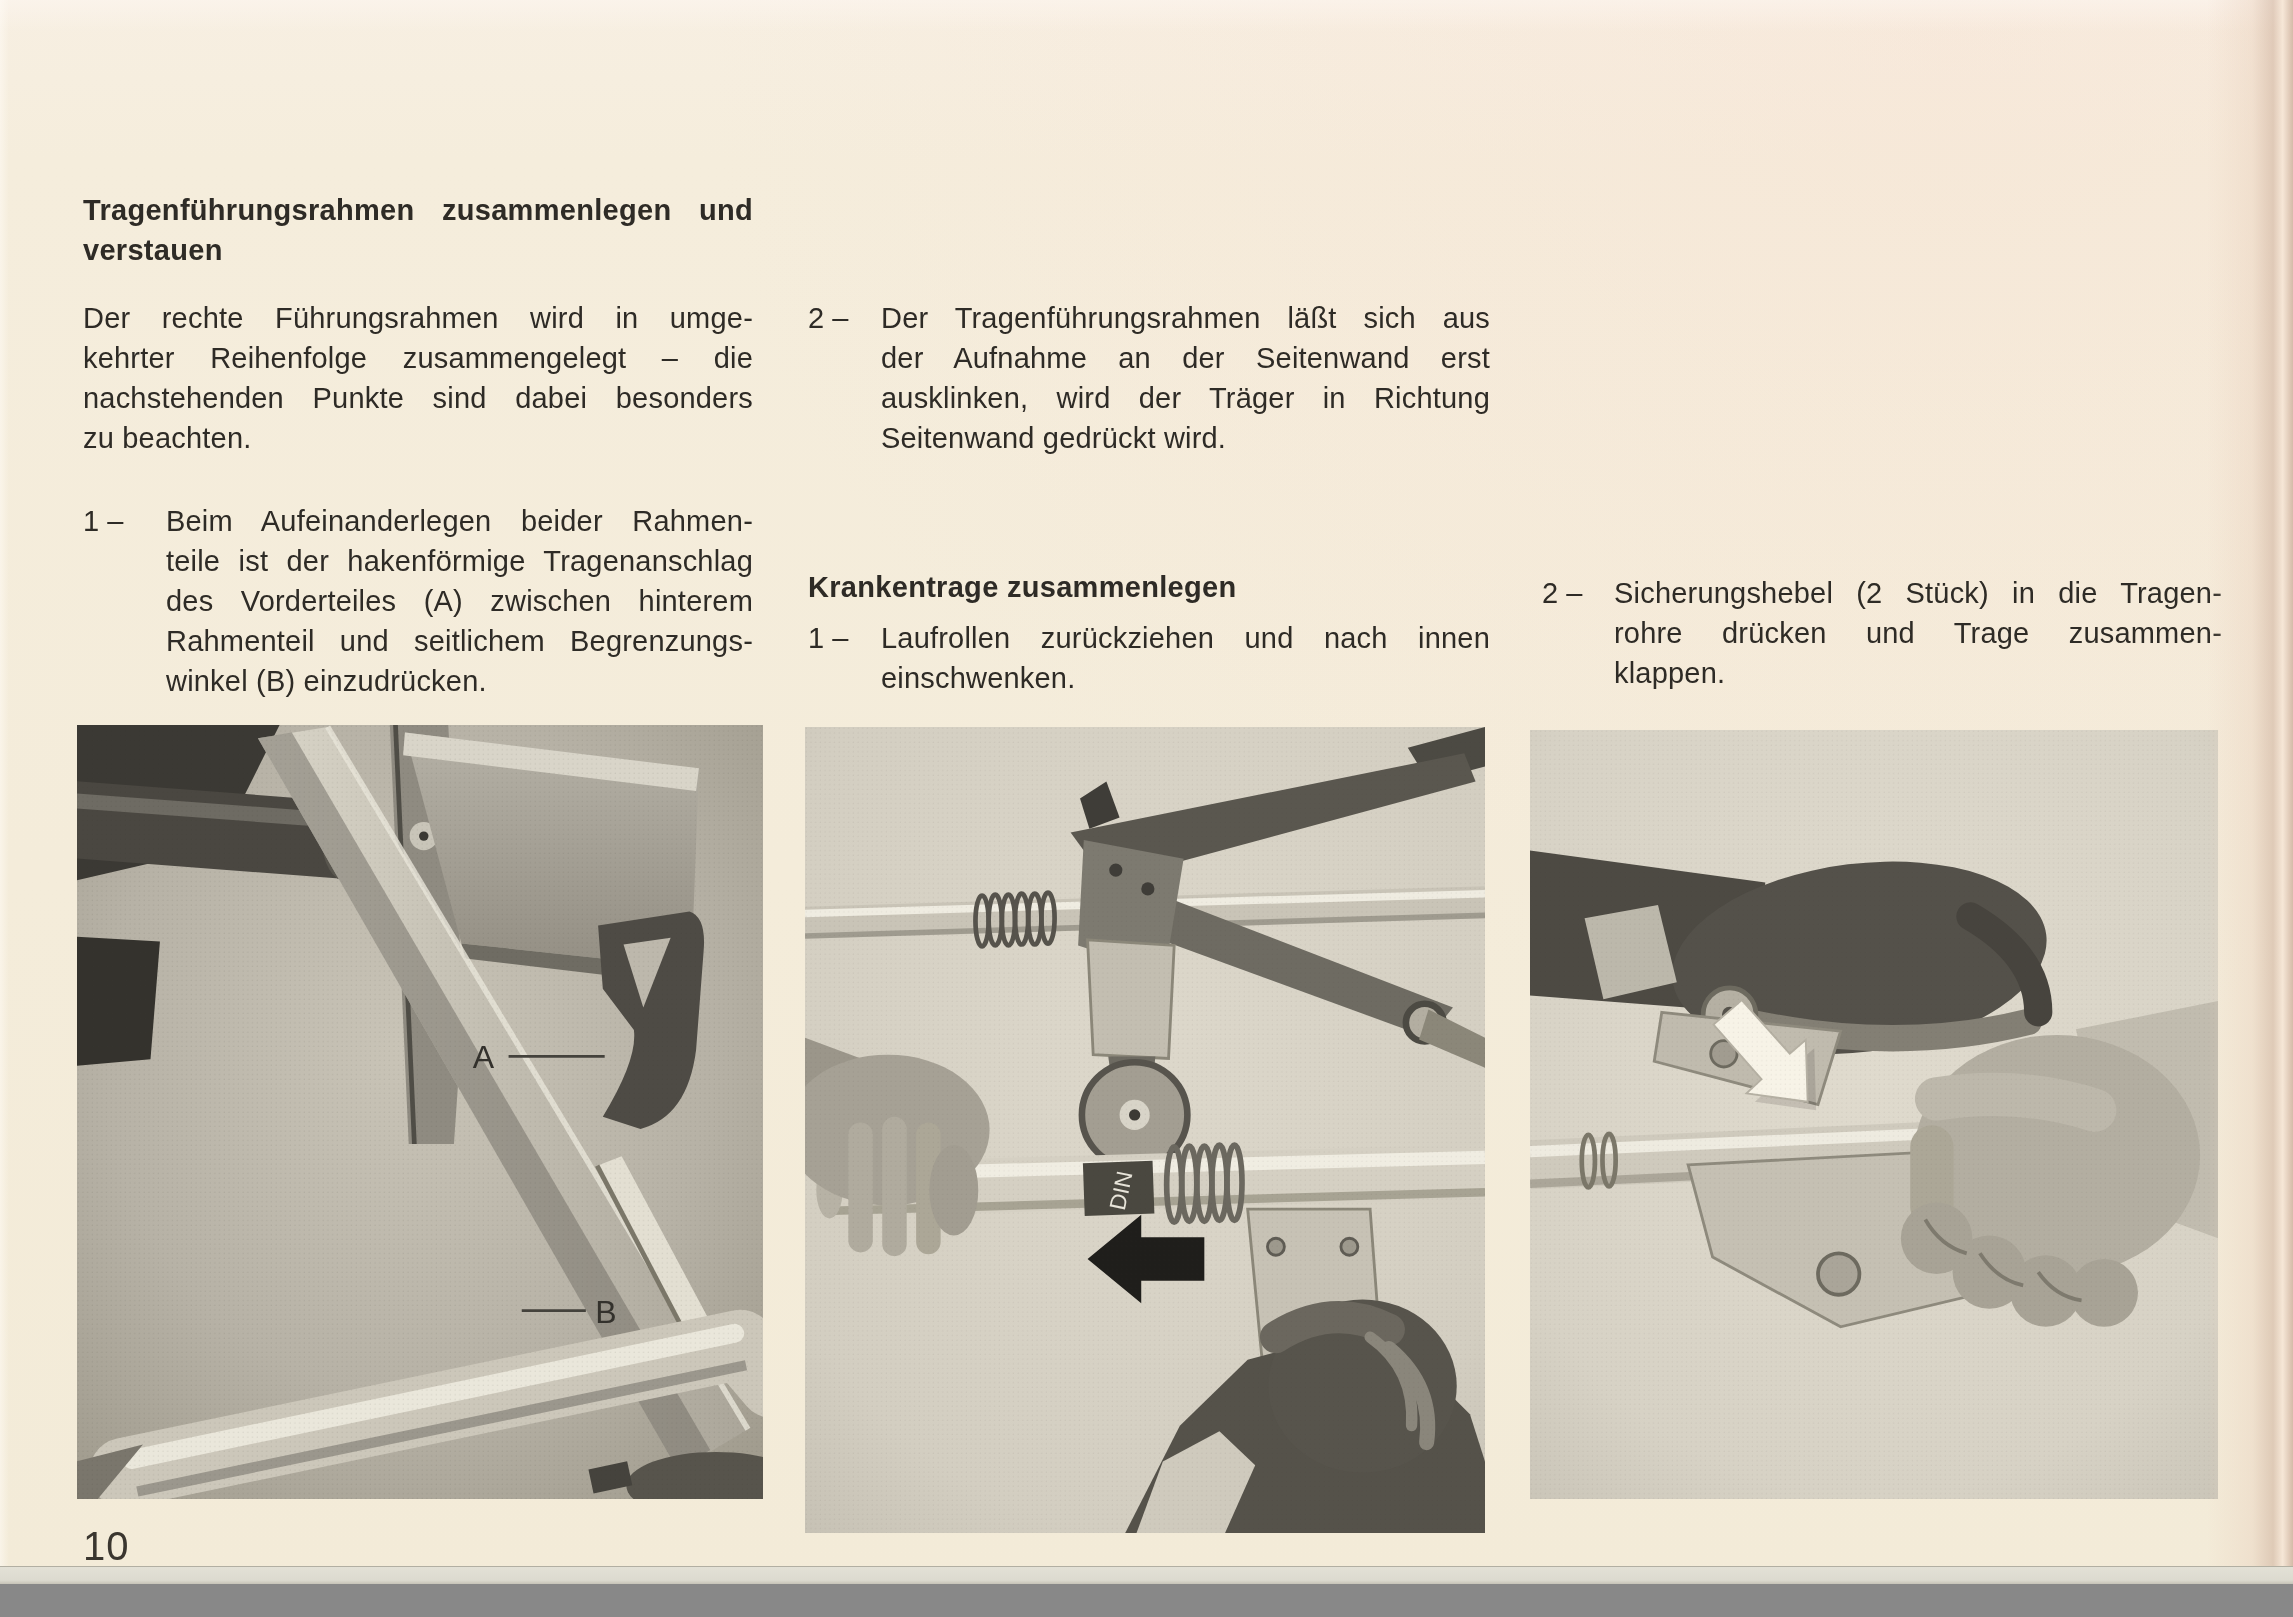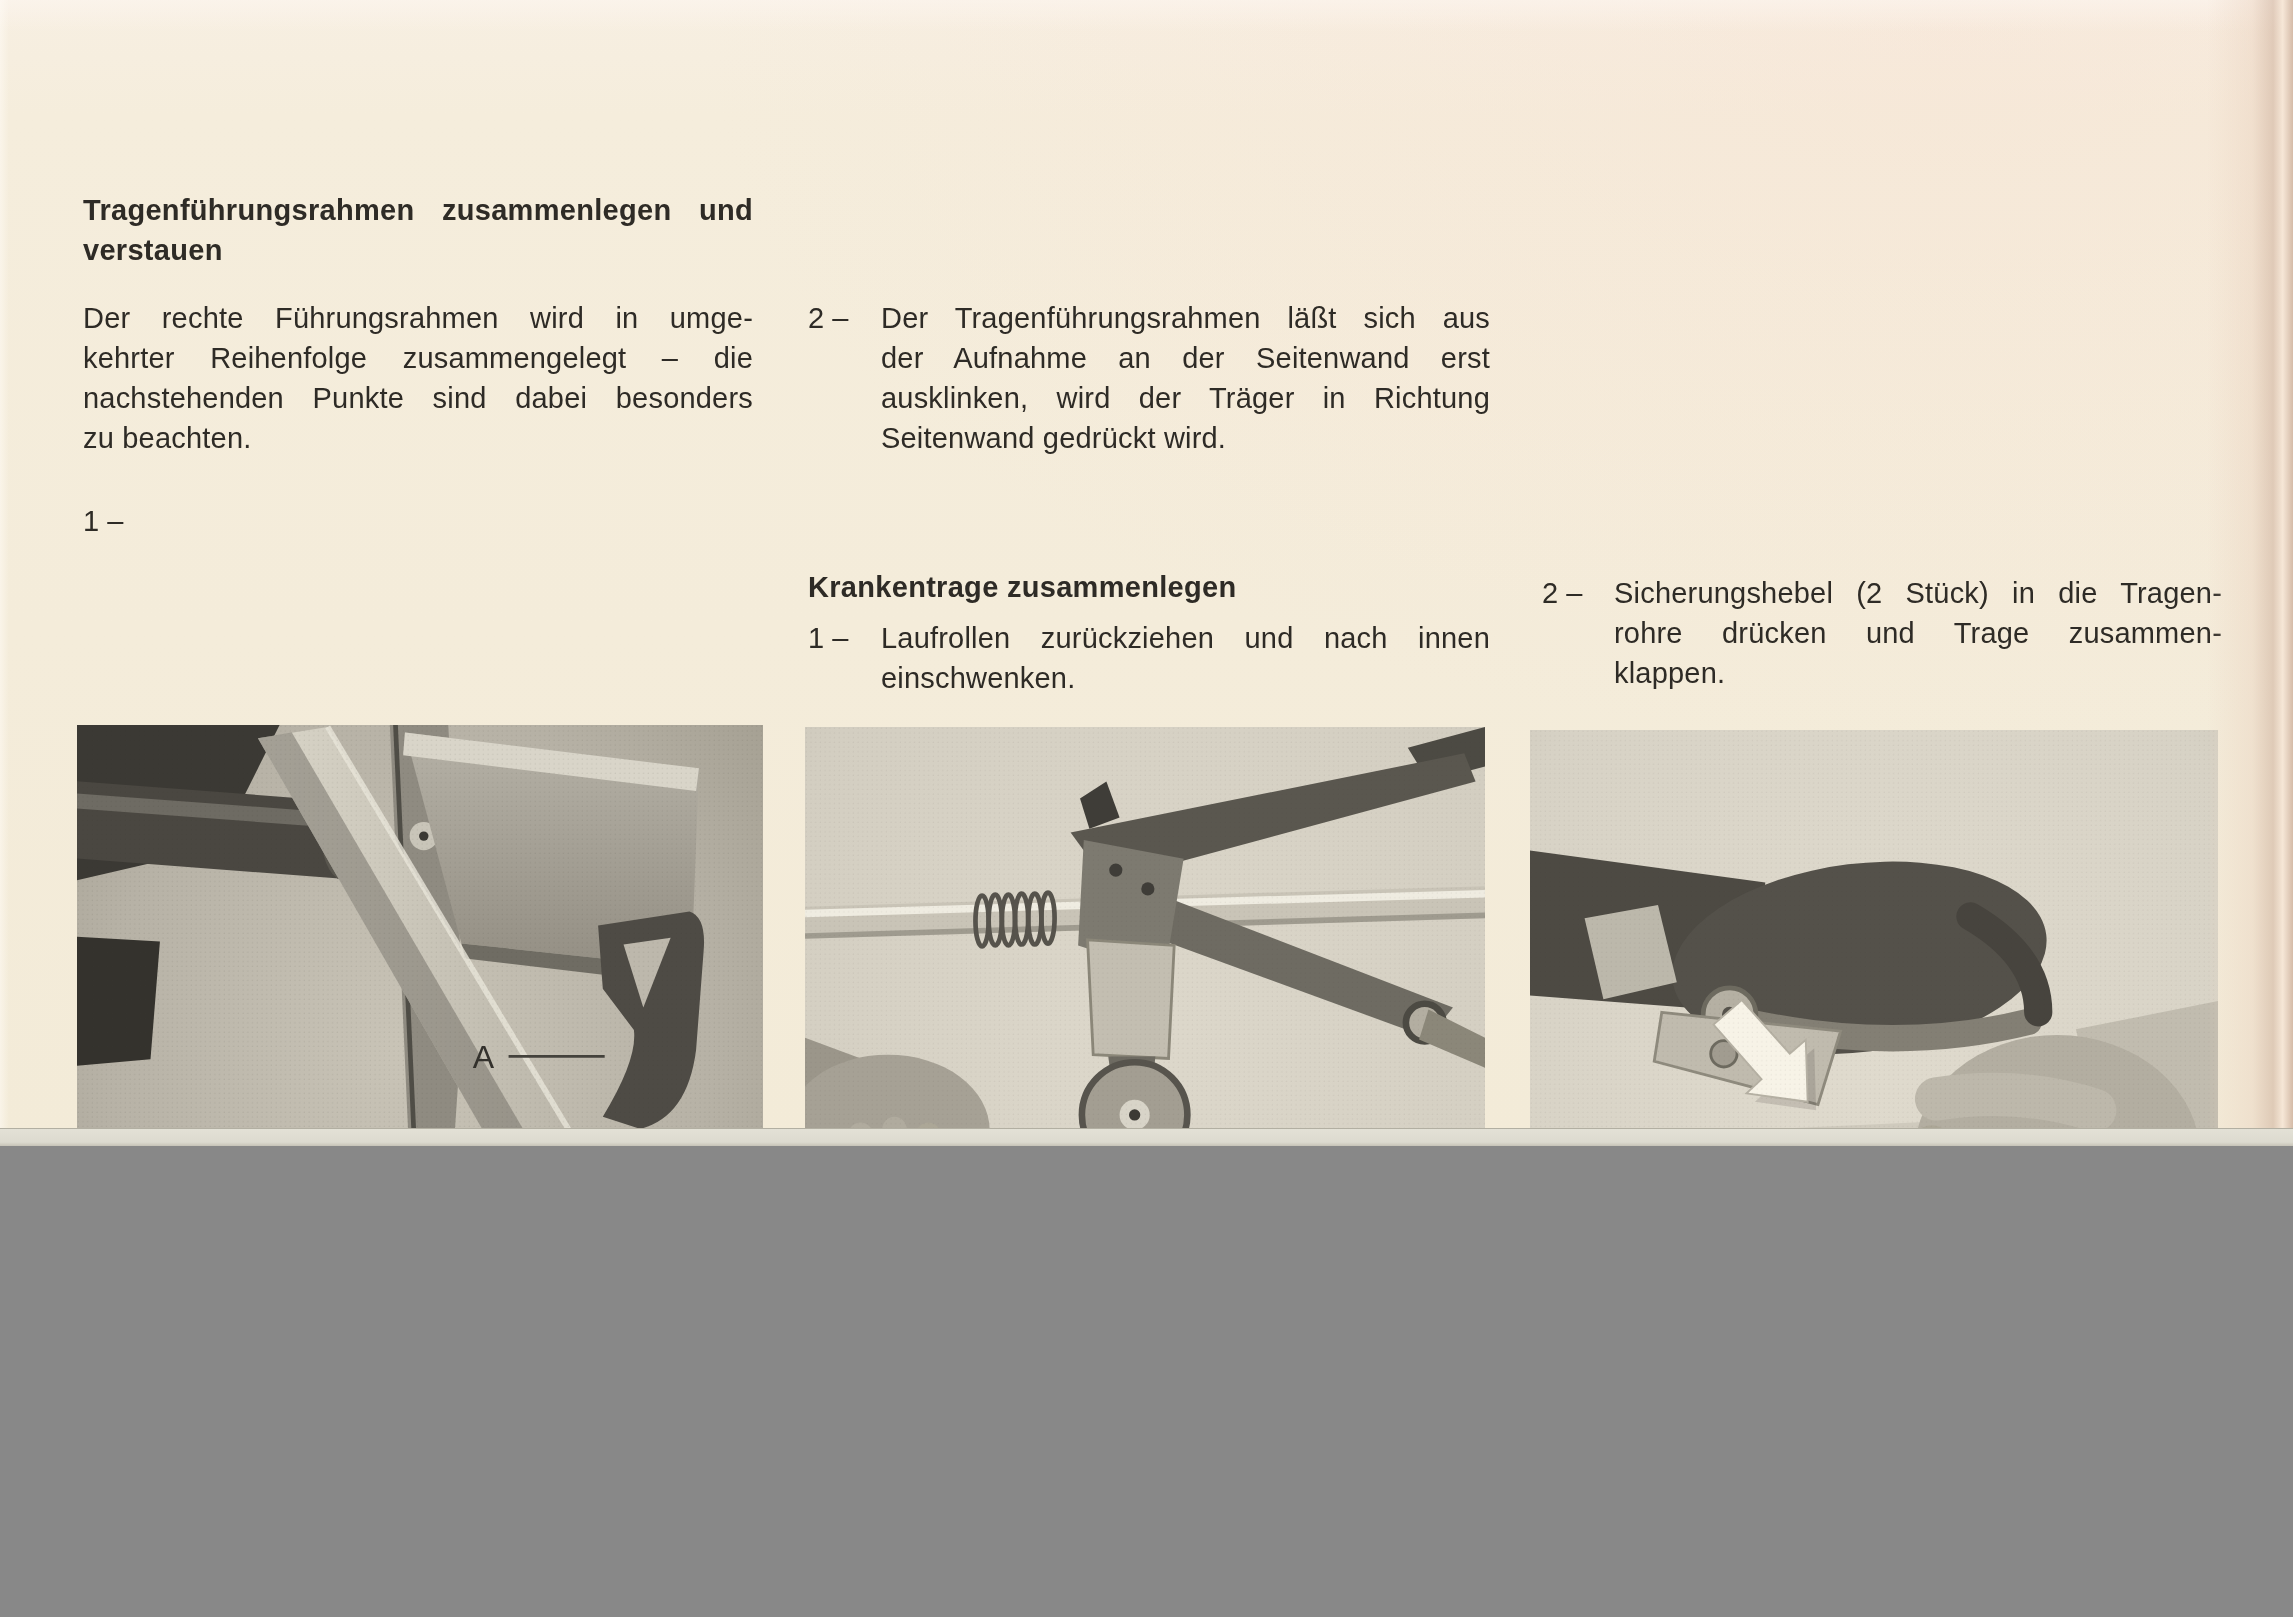--- a/index.html
+++ b/index.html
@@ -1,17 +1,17 @@
 <!DOCTYPE html>
 <html style="font-size:15px"><head>
 <meta charset="utf-8">
 <style>
   html,body{margin:0;padding:0;background:#888;}
   #page{
-    position:relative;width:2294px;height:1146px;overflow:hidden;
+    position:relative;width:2294px;height:1584px;overflow:hidden;
     background:
       radial-gradient(ellipse at 85% 4%, rgba(248,222,208,.35), rgba(248,222,208,0) 45%),
       linear-gradient(180deg,#f7efe2 0%,#f5eddc 10%,#f4ecda 55%,#f3ebd8 100%);
     font-family:"Liberation Sans", sans-serif;
     color:#2e2b26;
   }
   .abs{position:absolute;}
   .ln{display:block;font-size:29px;line-height:40px;height:40px;letter-spacing:0.2px;white-space:nowrap;}
   .j{text-align:justify;text-align-last:justify;text-justify:inter-word;white-space:normal;}
   .hd .ln{font-weight:bold;letter-spacing:0.3px;}
@@ -49,20 +49,27 @@
 
   <div class="abs" style="left:83px;top:298px;width:670px">
     <span class="ln j">Der rechte Führungsrahmen wird in umge-</span>
     <span class="ln j">kehrter Reihenfolge zusammengelegt – die</span>
     <span class="ln j">nachstehenden Punkte sind dabei besonders</span>
     <span class="ln">zu beachten.</span>
   </div>
 
   <div class="abs item" style="left:83px;top:501px;width:670px">
     <div class="num num-l">1 –</div>
+    <div class="itxt">
+      <span class="ln j">Beim Aufeinanderlegen beider Rahmen-</span>
+      <span class="ln j">teile ist der hakenförmige Tragenanschlag</span>
+      <span class="ln j">des Vorderteiles (A) zwischen hinterem</span>
+      <span class="ln j">Rahmenteil und seitlichem Begrenzungs-</span>
+      <span class="ln">winkel (B) einzudrücken.</span>
+    </div>
   </div>
 
   <div class="abs item" style="left:808px;top:298px;width:682px">
     <div class="num num-m">2 –</div>
     <div class="itxt">
       <span class="ln j">Der Tragenführungsrahmen läßt sich aus</span>
       <span class="ln j">der Aufnahme an der Seitenwand erst</span>
       <span class="ln j">ausklinken, wird der Träger in Richtung</span>
       <span class="ln">Seitenwand gedrückt wird.</span>
     </div>

